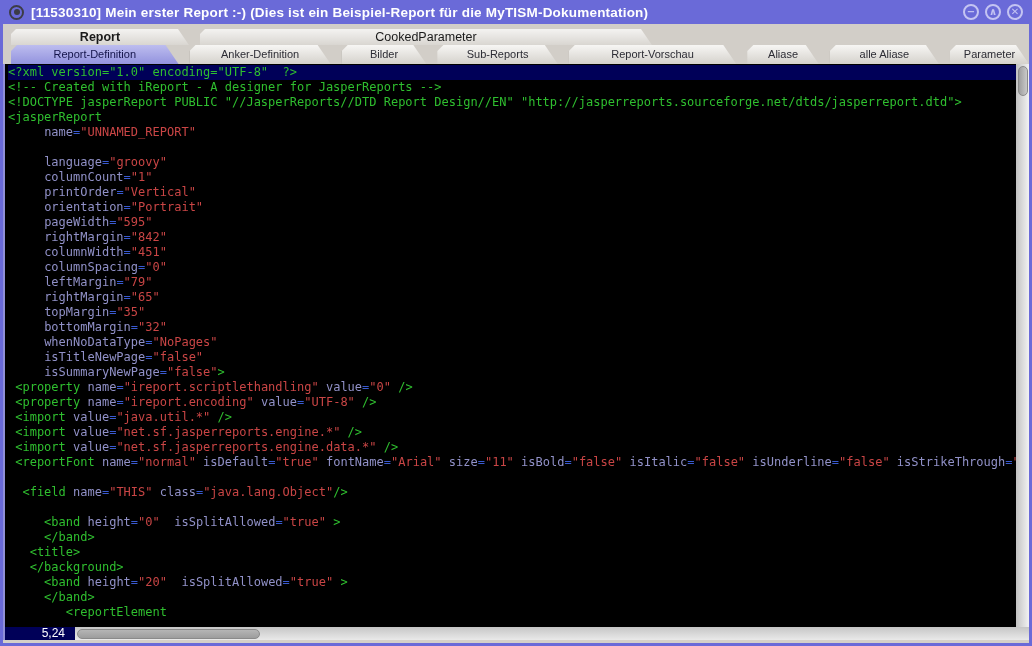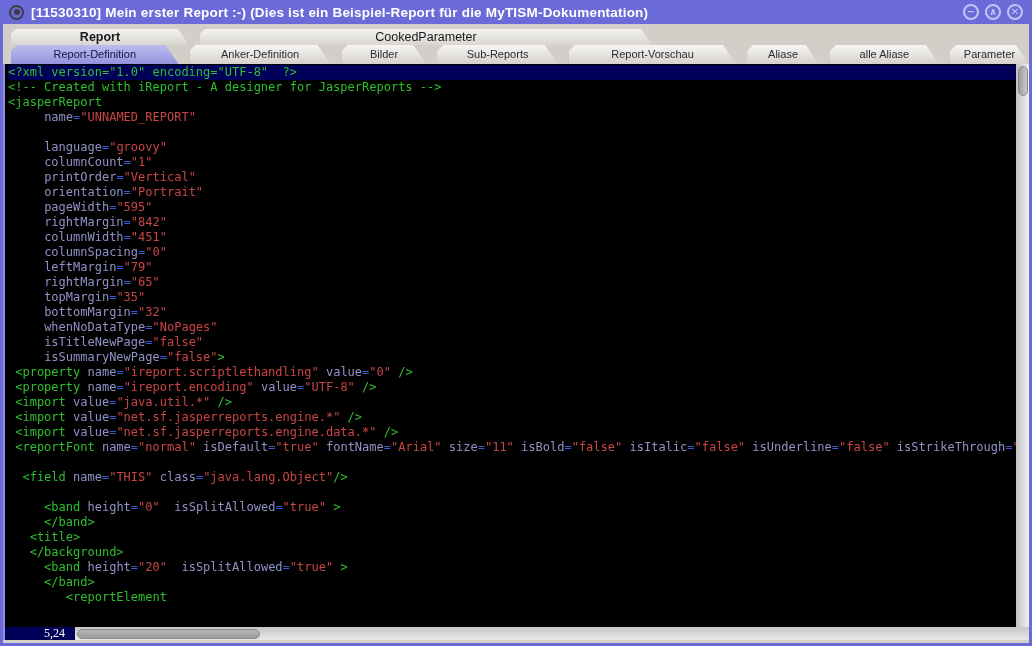--- a/index.html
+++ b/index.html
@@ -44,21 +44,21 @@
   .line.hl{background:var(--line-hl,#000058);}
   .attr{color:var(--attr,#9191c8);}
   .eq{color:var(--eq,#3a5ad0);}
   .str{color:var(--str,#c94545);}
   
   .vscroll{flex:0 0 13px;background:linear-gradient(90deg,#c2c2c2,#f2f2f2);position:relative;cursor:pointer;}
   .vthumb{position:absolute;top:2px;left:1.5px;width:10px;height:30px;border-radius:5px;
           background:linear-gradient(90deg,#9e9e9e,#c9c9c9);border:1px solid #8a8a8a;box-sizing:border-box;}
   .statusrow{flex:0 0 13px;display:flex;border-left:2px solid #8f8fd8;}
   .statuspos{flex:0 0 70px;background:var(--line-hl,#000058);color:#ffffff;
-             font-family:Liberation Serif, serif;font-size:12px;line-height:13px;
+             font-family:Liberation Sans, sans-serif;font-size:12px;line-height:13px;
              text-align:right;padding-right:10px;box-sizing:border-box;}
   .hscroll{flex:1 1 auto;background:linear-gradient(#c6c6c6,#e9e9e9);position:relative;cursor:pointer;}
   .hthumb{position:absolute;top:1.5px;left:2px;width:183px;height:10px;border-radius:5px;
           background:linear-gradient(#b5b5b5,#9d9d9d);border:1px solid #8a8a8a;box-sizing:border-box;}
   .bottomfill{flex:0 0 3px;background:#d4d0c8;}
 </style>
 </head>
 <body>
 
 <div class="window">
@@ -87,20 +87,21 @@
       <div class="tab w-al">Aliase</div>
       <div class="tab w-aa">alle Aliase</div>
       <div class="tab w-hi">Parameter</div>
     </div>
   </div>
 
   <div class="editorwrap">
     <div class="code" id="code">
         <div class="line hl">&lt;?xml version="1.0" encoding="UTF-8"  ?&gt;</div>
         <div class="line">&lt;!-- Created with iReport - A designer for JasperReports --&gt;</div>
+        <div class="line">&lt;!DOCTYPE jasperReport PUBLIC "//JasperReports//DTD Report Design//EN" "http://jasperreports.sourceforge.net/dtds/jasperreport.dtd"&gt;</div>
         <div class="line">&lt;jasperReport</div>
         <div class="line">     <span class="attr">name</span><span class="eq">=</span><span class="str">"UNNAMED_REPORT"</span></div>
         <div class="line">&nbsp;</div>
         <div class="line">     <span class="attr">language</span><span class="eq">=</span><span class="str">"groovy"</span></div>
         <div class="line">     <span class="attr">columnCount</span><span class="eq">=</span><span class="str">"1"</span></div>
         <div class="line">     <span class="attr">printOrder</span><span class="eq">=</span><span class="str">"Vertical"</span></div>
         <div class="line">     <span class="attr">orientation</span><span class="eq">=</span><span class="str">"Portrait"</span></div>
         <div class="line">     <span class="attr">pageWidth</span><span class="eq">=</span><span class="str">"595"</span></div>
         <div class="line">     <span class="attr">rightMargin</span><span class="eq">=</span><span class="str">"842"</span></div>
         <div class="line">     <span class="attr">columnWidth</span><span class="eq">=</span><span class="str">"451"</span></div>

